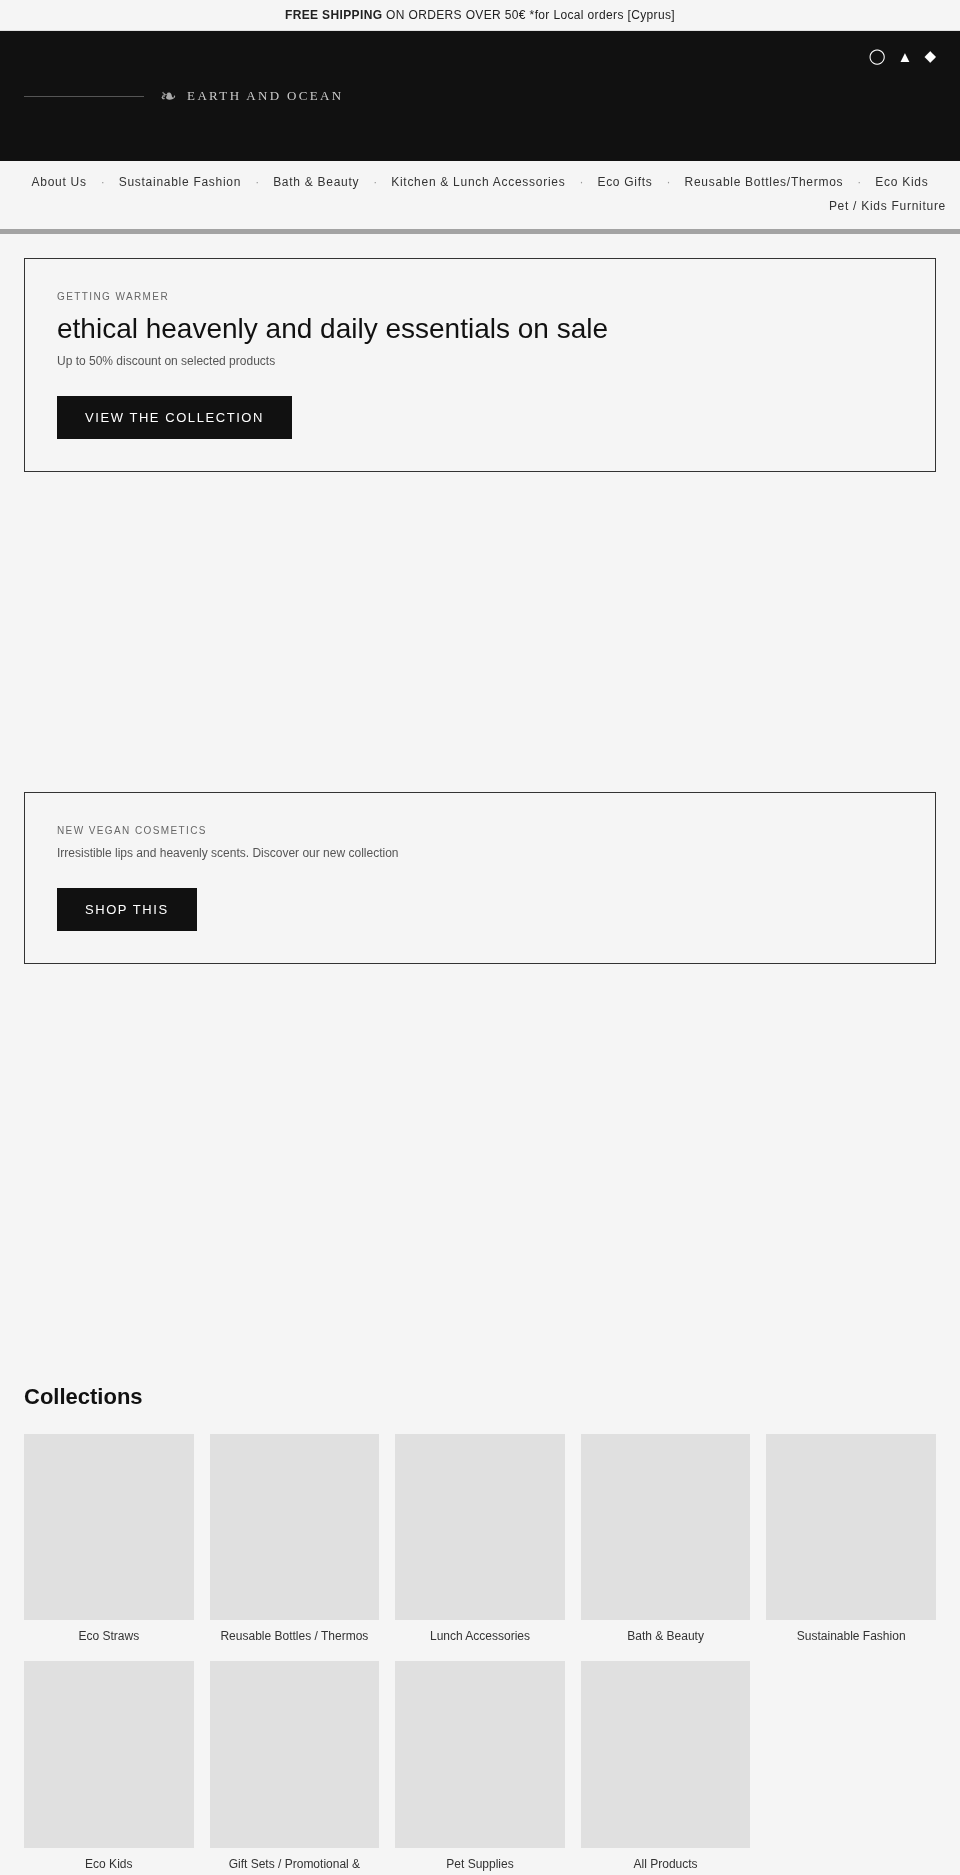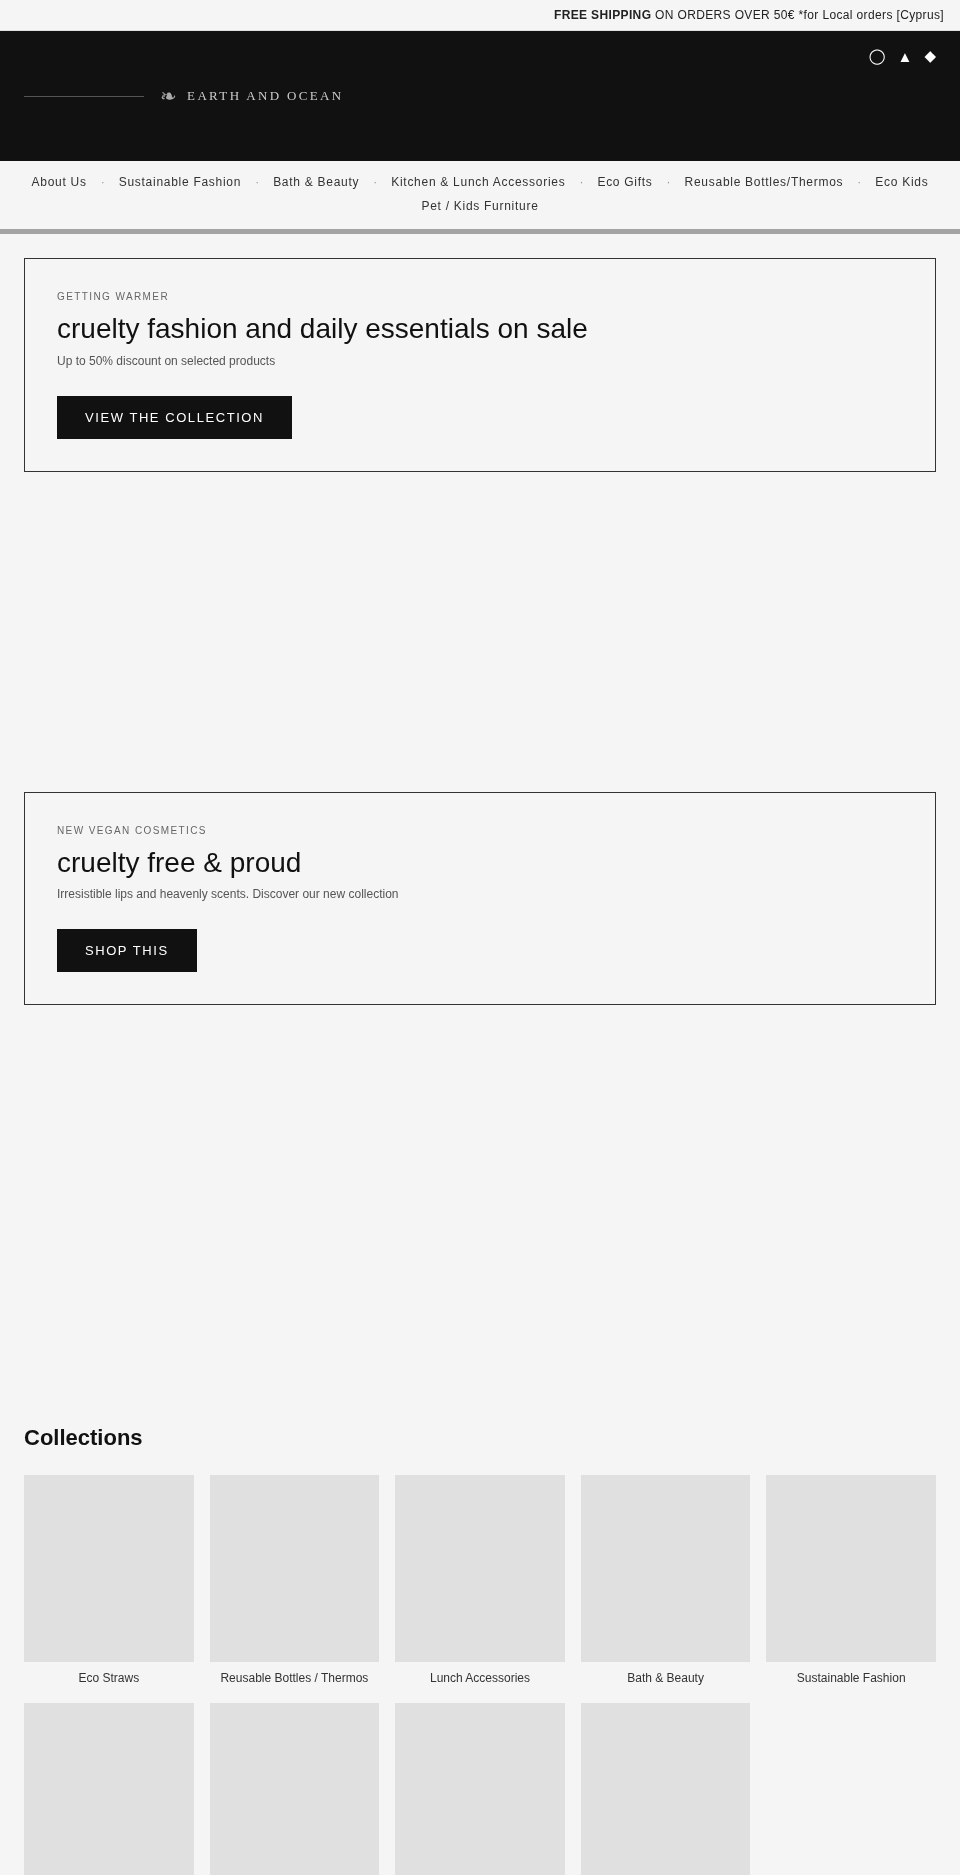--- a/index.html
+++ b/index.html
@@ -1,21 +1,21 @@
 <!DOCTYPE html>
 <html><head>
   <meta charset="utf-8">
   <style>
     * { margin: 0; padding: 0; box-sizing: border-box; }
     body { font-family: 'Helvetica Neue', Helvetica, Arial, sans-serif; background: #f5f5f5; color: #222; font-size: 14px; }
 
     
     .top-banner {
       background: #f5f5f5;
-      text-align: right;
+      text-align: center;
       padding: 8px 16px;
       font-size: 12px;
       letter-spacing: 0.03em;
       border-bottom: 1px solid #e0e0e0;
     }
     .top-banner strong { font-weight: 700; }
 
     
     .header {
       background: #111;
@@ -84,21 +84,21 @@
       white-space: nowrap;
     }
     .nav-separator {
       color: #999;
       padding: 4px 0;
       font-size: 12px;
     }
     .nav-row-2 {
       width: 100%;
       display: flex;
-      justify-content: center;
+      justify-content: flex-end;
       padding: 2px 0;
     }
 
     
     .hero-section {
       padding: 24px 24px 0 24px;
     }
     .hero-box {
       border: 1.5px solid #333;
       padding: 32px 16px 32px 32px;
@@ -220,32 +220,31 @@
   <span class="nav-separator">·</span>
   <span class="nav-item">Eco Kids</span>
   <div class="nav-row-2">
     <span class="nav-item">Pet / Kids Furniture</span>
   </div>
 </nav>
 
 <div class="hero-section">
   <div class="hero-box">
     <div class="hero-tag">GETTING WARMER</div>
-    <h1 class="hero-title">cruelty fashion and daily essentials on sale</h1>
+    <h1 class="hero-title">ethical heavenly and daily essentials on sale</h1>
     <p class="hero-subtitle">Up to 50% discount on selected products</p>
     <button class="hero-btn">VIEW THE COLLECTION</button>
   </div>
 </div>
 
 <div class="spacer-area" style="height: 320px; background: #f5f5f5;"></div>
 
 <div class="hero-section-2">
   <div class="hero-box">
     <div class="hero-tag">NEW VEGAN COSMETICS</div>
-    <h2 class="hero-title">cruelty free &amp; proud</h2>
     <p class="hero-subtitle">Irresistible lips and heavenly scents. Discover our new collection</p>
     <button class="hero-btn">SHOP THIS</button>
   </div>
 </div>
 
 <div class="spacer-area" style="height: 380px; background: #f5f5f5;"></div>
 
 <div class="collections-section">
   <h2 class="collections-title">Collections</h2>
   <div class="collections-grid">

